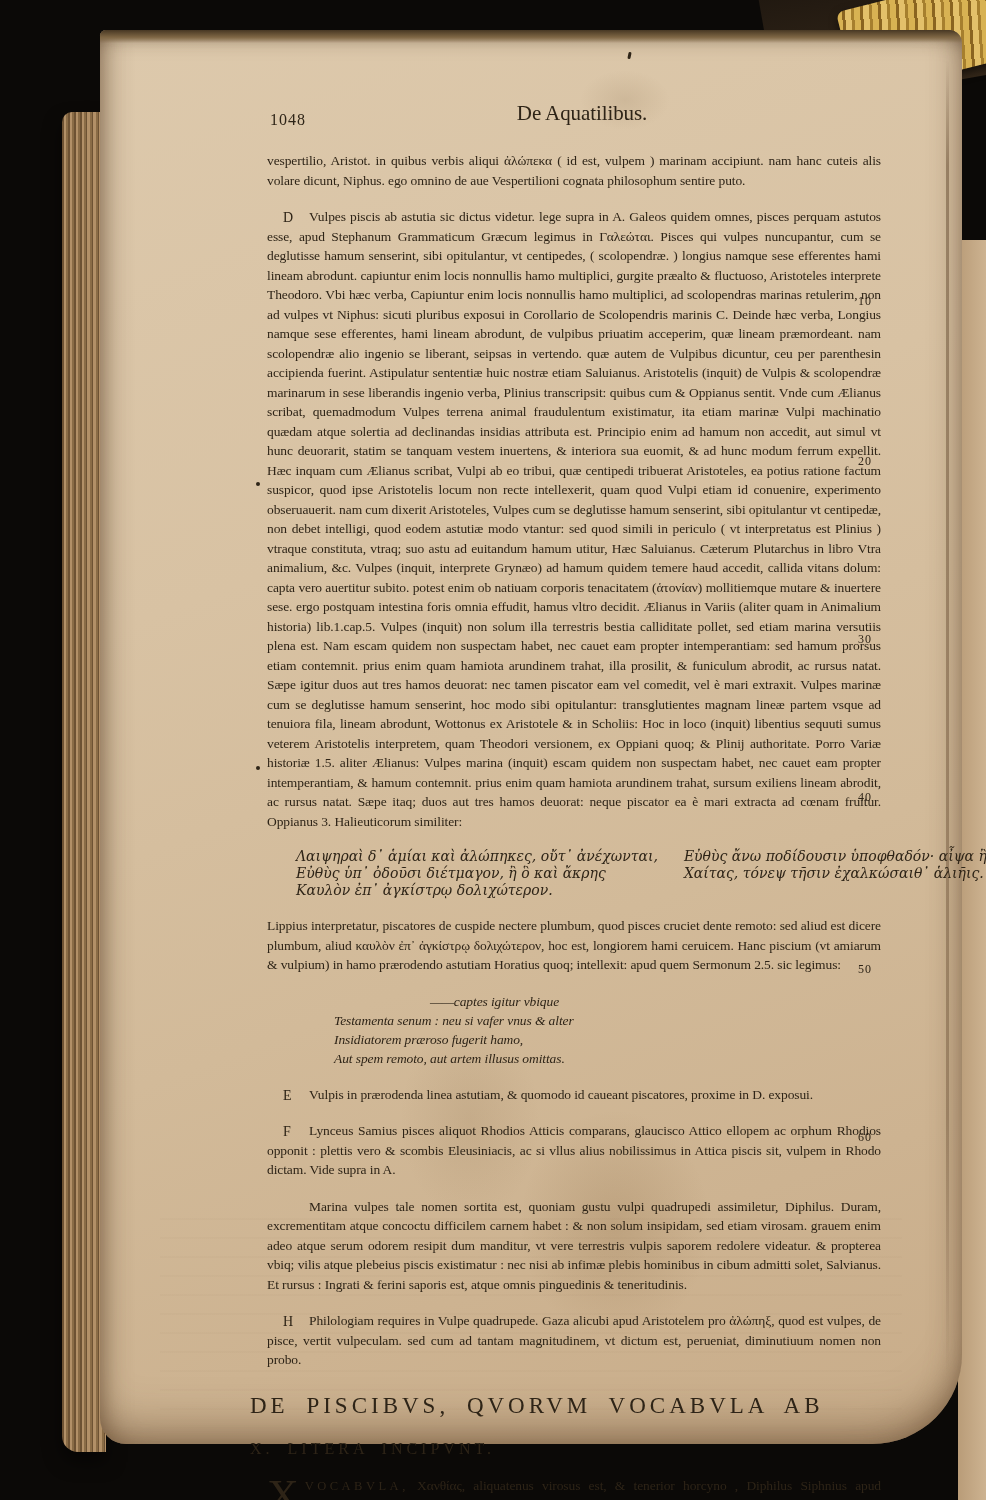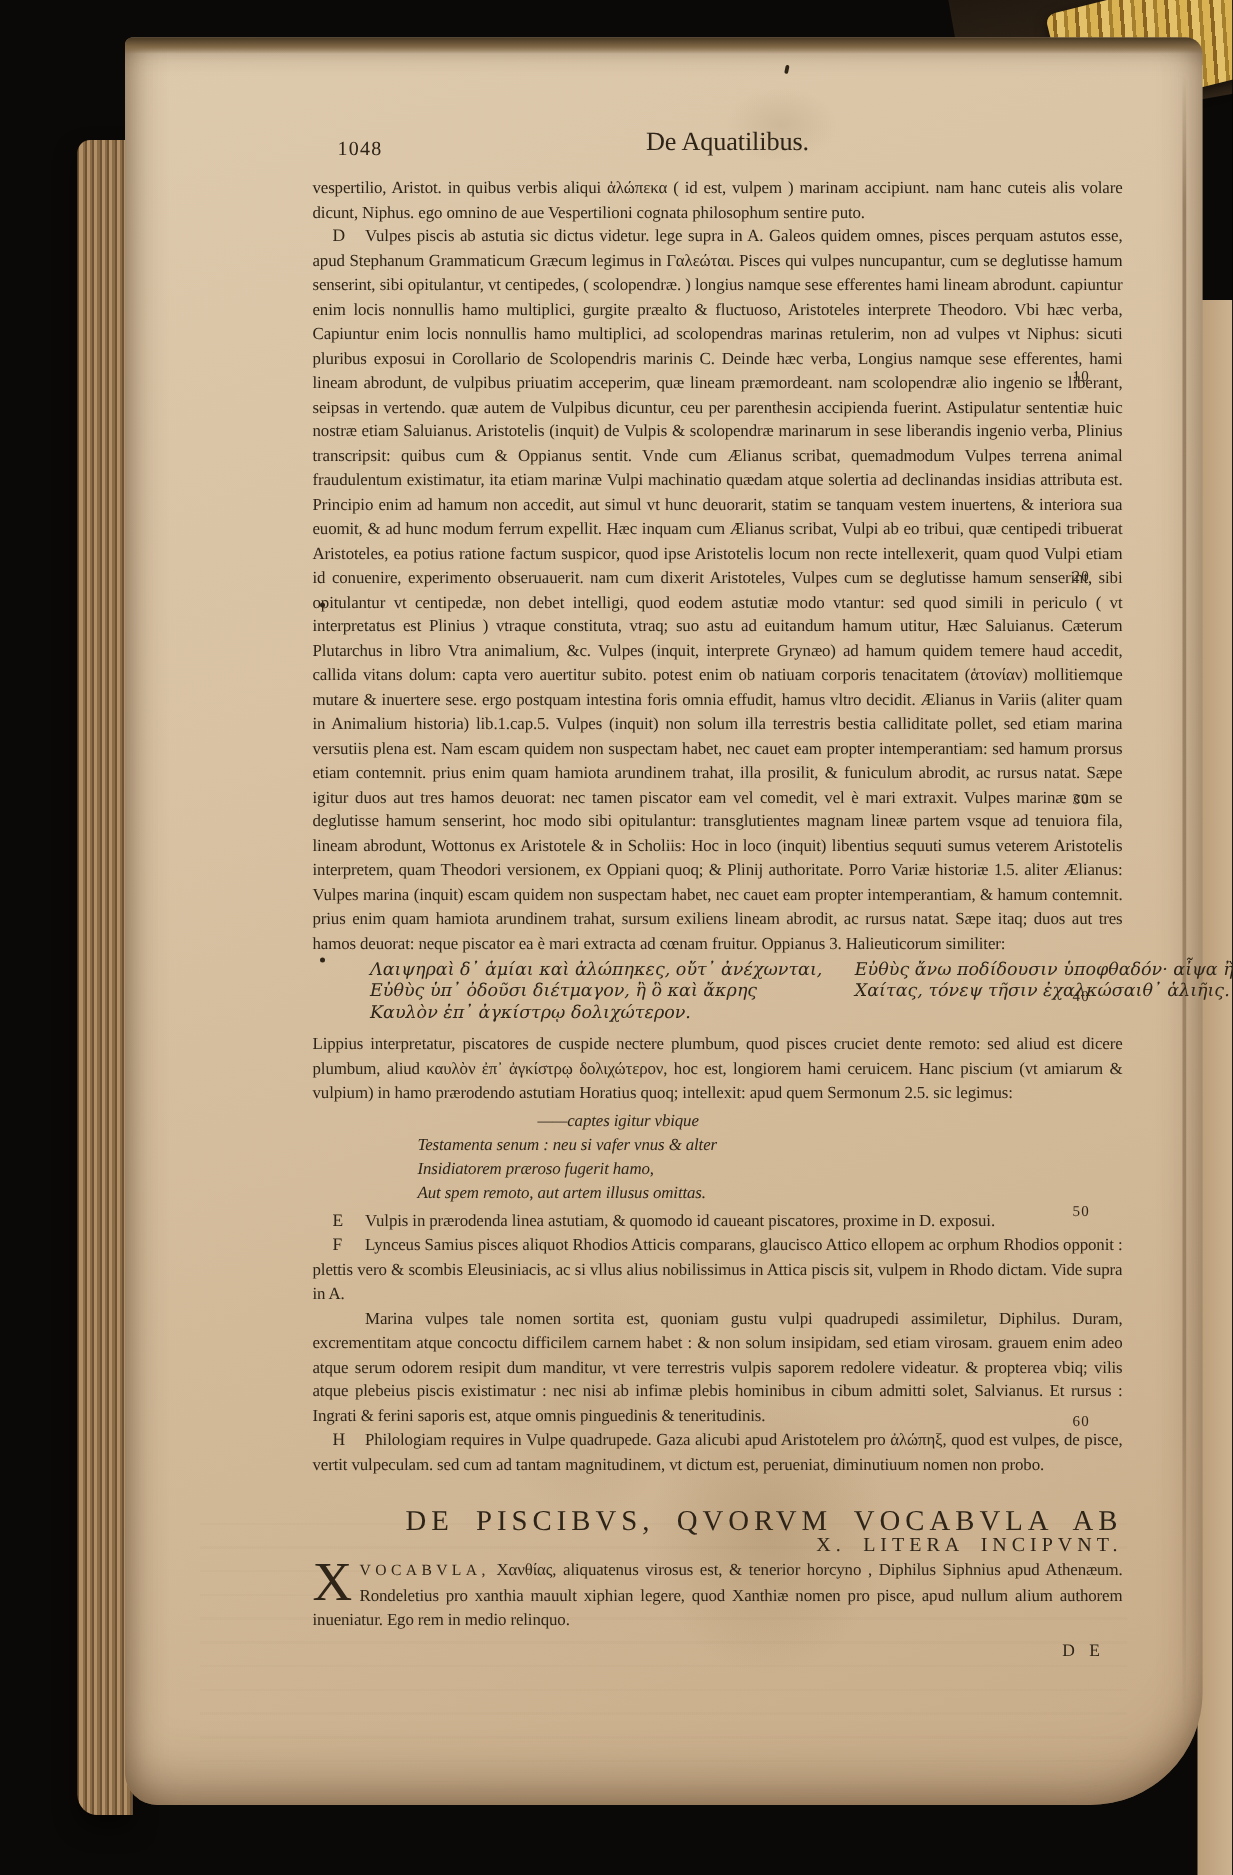--- a/index.html
+++ b/index.html
@@ -38,34 +38,34 @@
   .stain.s3{left:480px;top:40px;width:90px;height:60px;
             background:radial-gradient(closest-side,rgba(110,82,48,.12),rgba(110,82,48,0));}
   .showthrough{position:absolute;left:60px;right:60px;top:1180px;height:200px;opacity:.5;
             background:repeating-linear-gradient(0deg,rgba(112,86,56,.06) 0 2px,transparent 2px 19px);}
   
   .content{position:absolute;left:150px;top:74px;width:648px;font-size:13.5px;line-height:19.5px;
            text-align:justify;letter-spacing:-0.1px;}
   .runhead{position:relative;height:30px;margin-bottom:6px;}
   .pageno{position:absolute;left:20px;top:6px;font-size:16px;letter-spacing:1px;}
   .runtitle{position:absolute;left:16px;right:0;top:0;text-align:center;font-size:21px;}
-  p.body{margin:0;}
+  p.body{margin:17px;}
   p.ind{text-indent:42px;}
   .lettered{position:relative;}
   .mletter{position:absolute;left:-26px;top:1px;font-size:14px;}
   .greekblock{display:flex;gap:26px;margin:4px 0 6px 46px;
               font-family:"DejaVu Serif", serif;font-style:italic;font-size:14px;line-height:17px;
               text-align:left;letter-spacing:0;}
   .greekblock .col{white-space:nowrap;}
   .verse{margin:3px 0 4px 84px;font-style:italic;line-height:19px;text-align:left;}
   .verse .vline{display:block;}
   .verse .vline.first{margin-left:96px;}
-  .sechead{margin-top:26px;text-align:right;text-indent:0;font-family:Liberation Serif, serif;}
+  .sechead{margin-top:26px;text-align:left;text-indent:0;font-family:Liberation Serif, serif;}
   .sechead .l1{display:block;font-size:23px;letter-spacing:4px;word-spacing:8px;}
-  .sechead .l2{display:block;font-size:16px;letter-spacing:4px;word-spacing:6px;margin-top:0;}
+  .sechead .l2{display:block;font-size:16px;letter-spacing:4px;word-spacing:6px;margin-top:24px;}
   .xanthias{margin-top:22px;}
   .dropcap{float:left;font-size:44px;line-height:36px;padding:2px 6px 0 0;}
   .smallcaps{font-size:12.5px;letter-spacing:3.5px;}
   .catchword{margin:6px 14px 0 0;text-align:right;font-size:14px;letter-spacing:4px;}
   
   .lnum{position:absolute;left:758px;font-size:12px;letter-spacing:1px;}
   .ln1{top:264px;} .ln2{top:424px;} .ln3{top:602px;} .ln4{top:760px;} .ln5{top:932px;} .ln6{top:1100px;}
   .mdot{position:absolute;width:4px;height:4px;border-radius:50%;background:#2e2417;}
   .md1{left:156px;top:452px;} .md2{left:156px;top:736px;}
   .speck{position:absolute;left:528px;top:22px;width:3px;height:7px;background:#2e2417;border-radius:2px;transform:rotate(12deg);}

